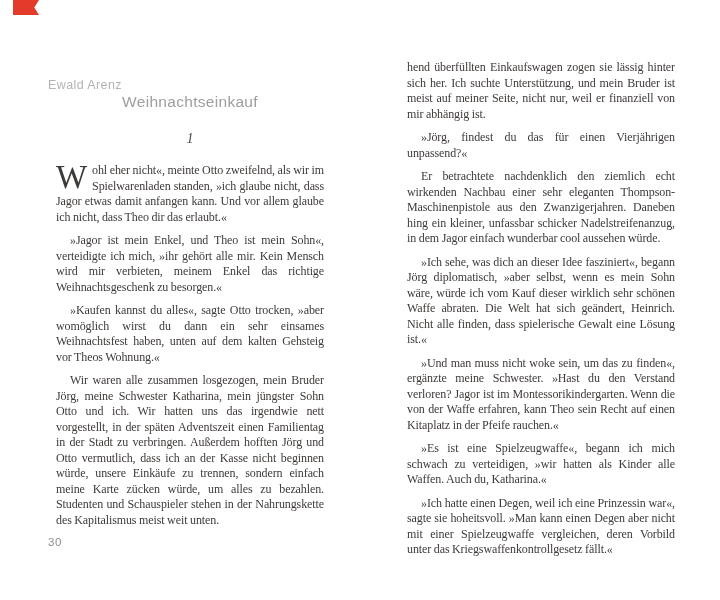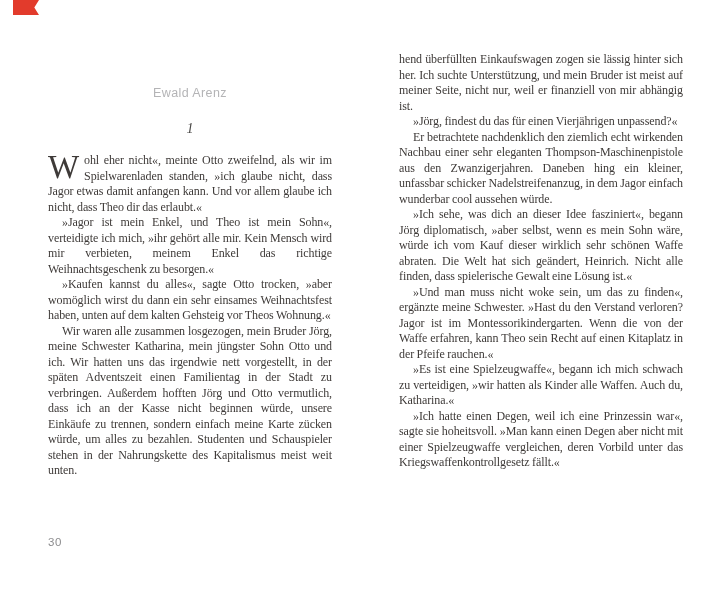--- a/index.html
+++ b/index.html
@@ -18,36 +18,36 @@
   }
 
   
   .col{position:absolute;width:284px;color:#3e3a38;}
   .col-left{left:48px;top:78px;}
   .col-right{left:399px;top:52px;}
 
   .author{
     font-family:"Liberation Sans", sans-serif;
     font-size:12.5px;line-height:14px;color:#b4b4b6;
-    text-align:center;letter-spacing:.4px;margin-top:8px;
+    letter-spacing:.4px;
   }
   .book-title{
     font-family:"Liberation Sans", sans-serif;
     font-size:15.5px;line-height:17px;color:#9e9ea0;
     text-align:center;letter-spacing:.3px;margin-top:1px;
   }
   .chapter-number{
     font-family:"Liberation Serif", serif;font-style:italic;
     font-size:14px;line-height:15px;color:#4c4a48;
     text-align:center;margin-top:21px;
   }
   .body-text{margin-top:17px;}
 
   .para{
-    margin:0;font-size:12px;line-height:15.5px;
+    margin:8px;font-size:12px;line-height:15.5px;
     text-align:justify;text-indent:14px;
     letter-spacing:-0.1px;word-spacing:-0.3px;
     hyphens:auto;-webkit-hyphens:auto;
     color:#3e3a38;
   }
   .para.no-indent{text-indent:0;}
 
   .dropcap{
     float:left;
     font-family:"Liberation Serif", serif;
@@ -65,20 +65,21 @@
 </style>
 </head>
 <body>
 
 <div class="spread">
 
   <div class="ribbon"></div>
 
   <div class="col col-left">
     <div class="author">Ewald Arenz</div>
+    <div class="book-title">Weihnachtseinkauf</div>
     <div class="chapter-number">1</div>
     <div class="body-text" id="col-left-paras">
         <p class="para no-indent"><span class="dropcap">W</span>ohl eher nicht«, meinte Otto zweifelnd, als wir im Spielwarenladen standen, »ich glaube nicht, dass Jagor etwas damit anfangen kann. Und vor allem glaube ich nicht, dass Theo dir das erlaubt.«</p>
         <p class="para">»Jagor ist mein Enkel, und Theo ist mein Sohn«, verteidigte ich mich, »ihr gehört alle mir. Kein Mensch wird mir verbieten, meinem Enkel das richtige Weihnachtsgeschenk zu besorgen.«</p>
         <p class="para">»Kaufen kannst du alles«, sagte Otto trocken, »aber womöglich wirst du dann ein sehr einsames Weihnachtsfest haben, unten auf dem kalten Gehsteig vor Theos Wohnung.«</p>
         <p class="para">Wir waren alle zusammen losgezogen, mein Bruder Jörg, meine Schwester Katharina, mein jüngster Sohn Otto und ich. Wir hatten uns das irgendwie nett vorgestellt, in der späten Adventszeit einen Familientag in der Stadt zu verbringen. Außerdem hofften Jörg und Otto vermutlich, dass ich an der Kasse nicht beginnen würde, unsere Einkäufe zu trennen, sondern einfach meine Karte zücken würde, um alles zu bezahlen. Studenten und Schauspieler stehen in der Nahrungskette des Kapitalismus meist weit unten.</p>
       </div>
   </div>
 
   <div class="col col-right">

